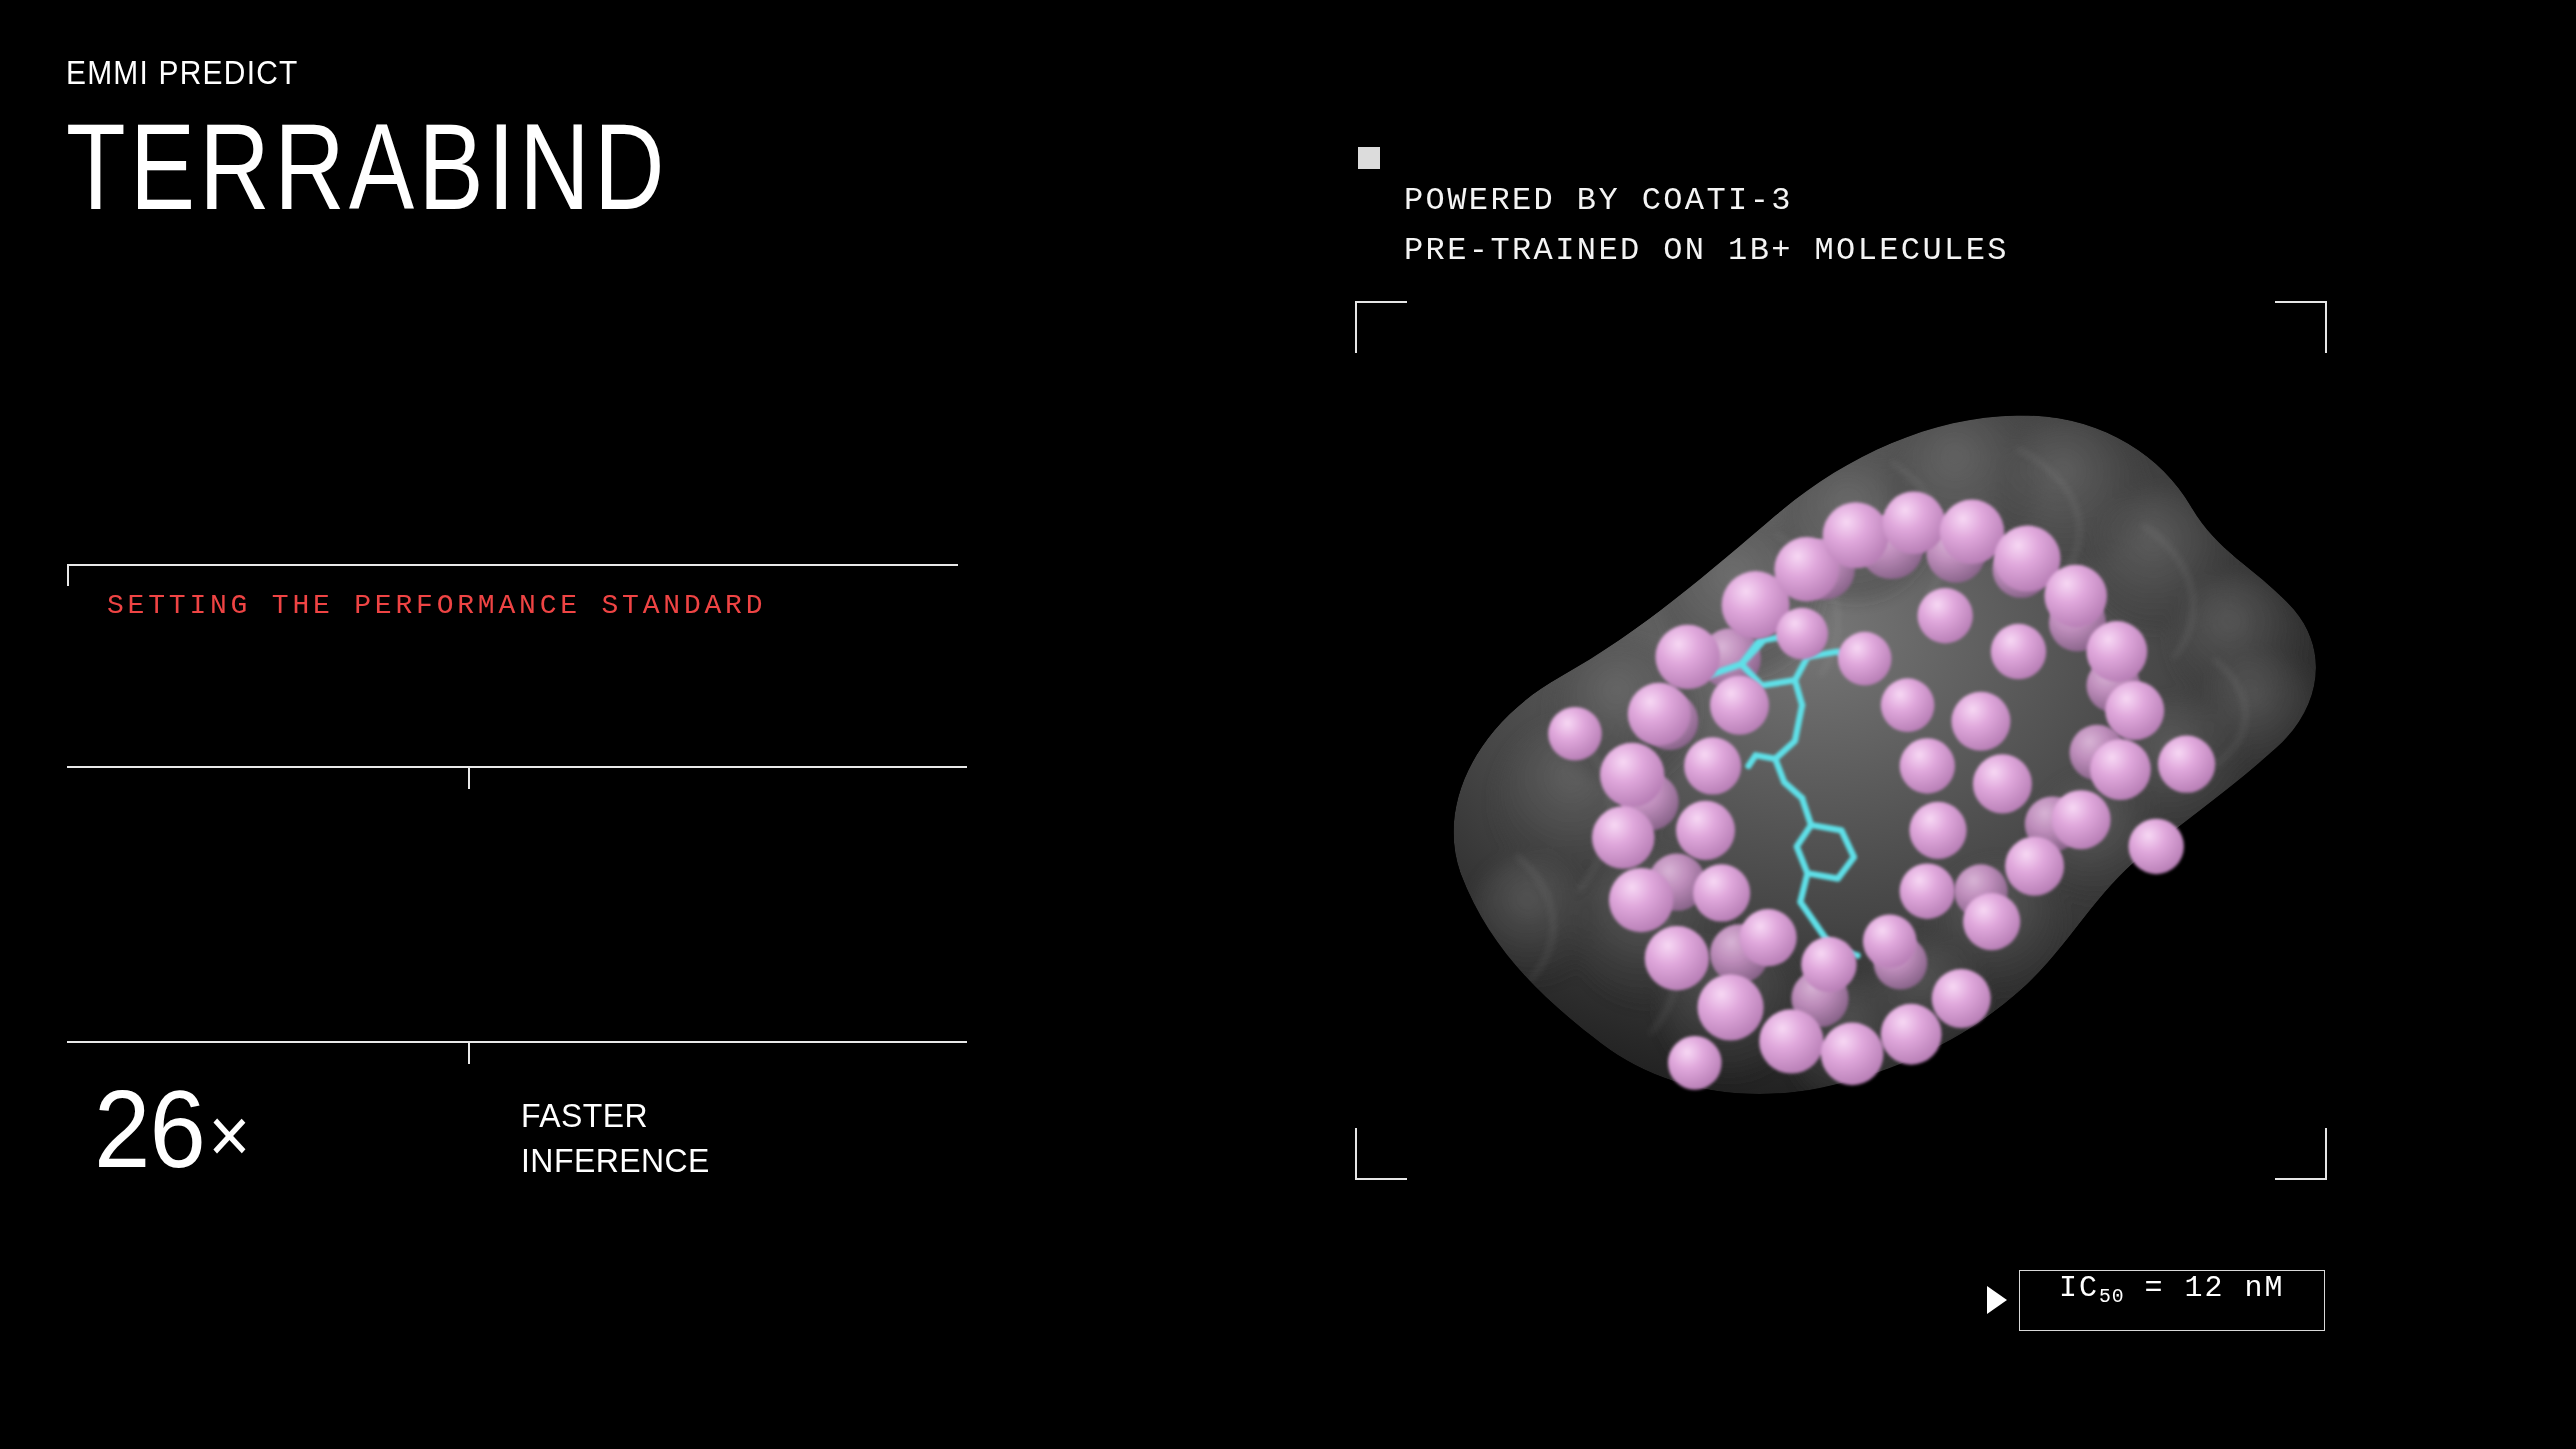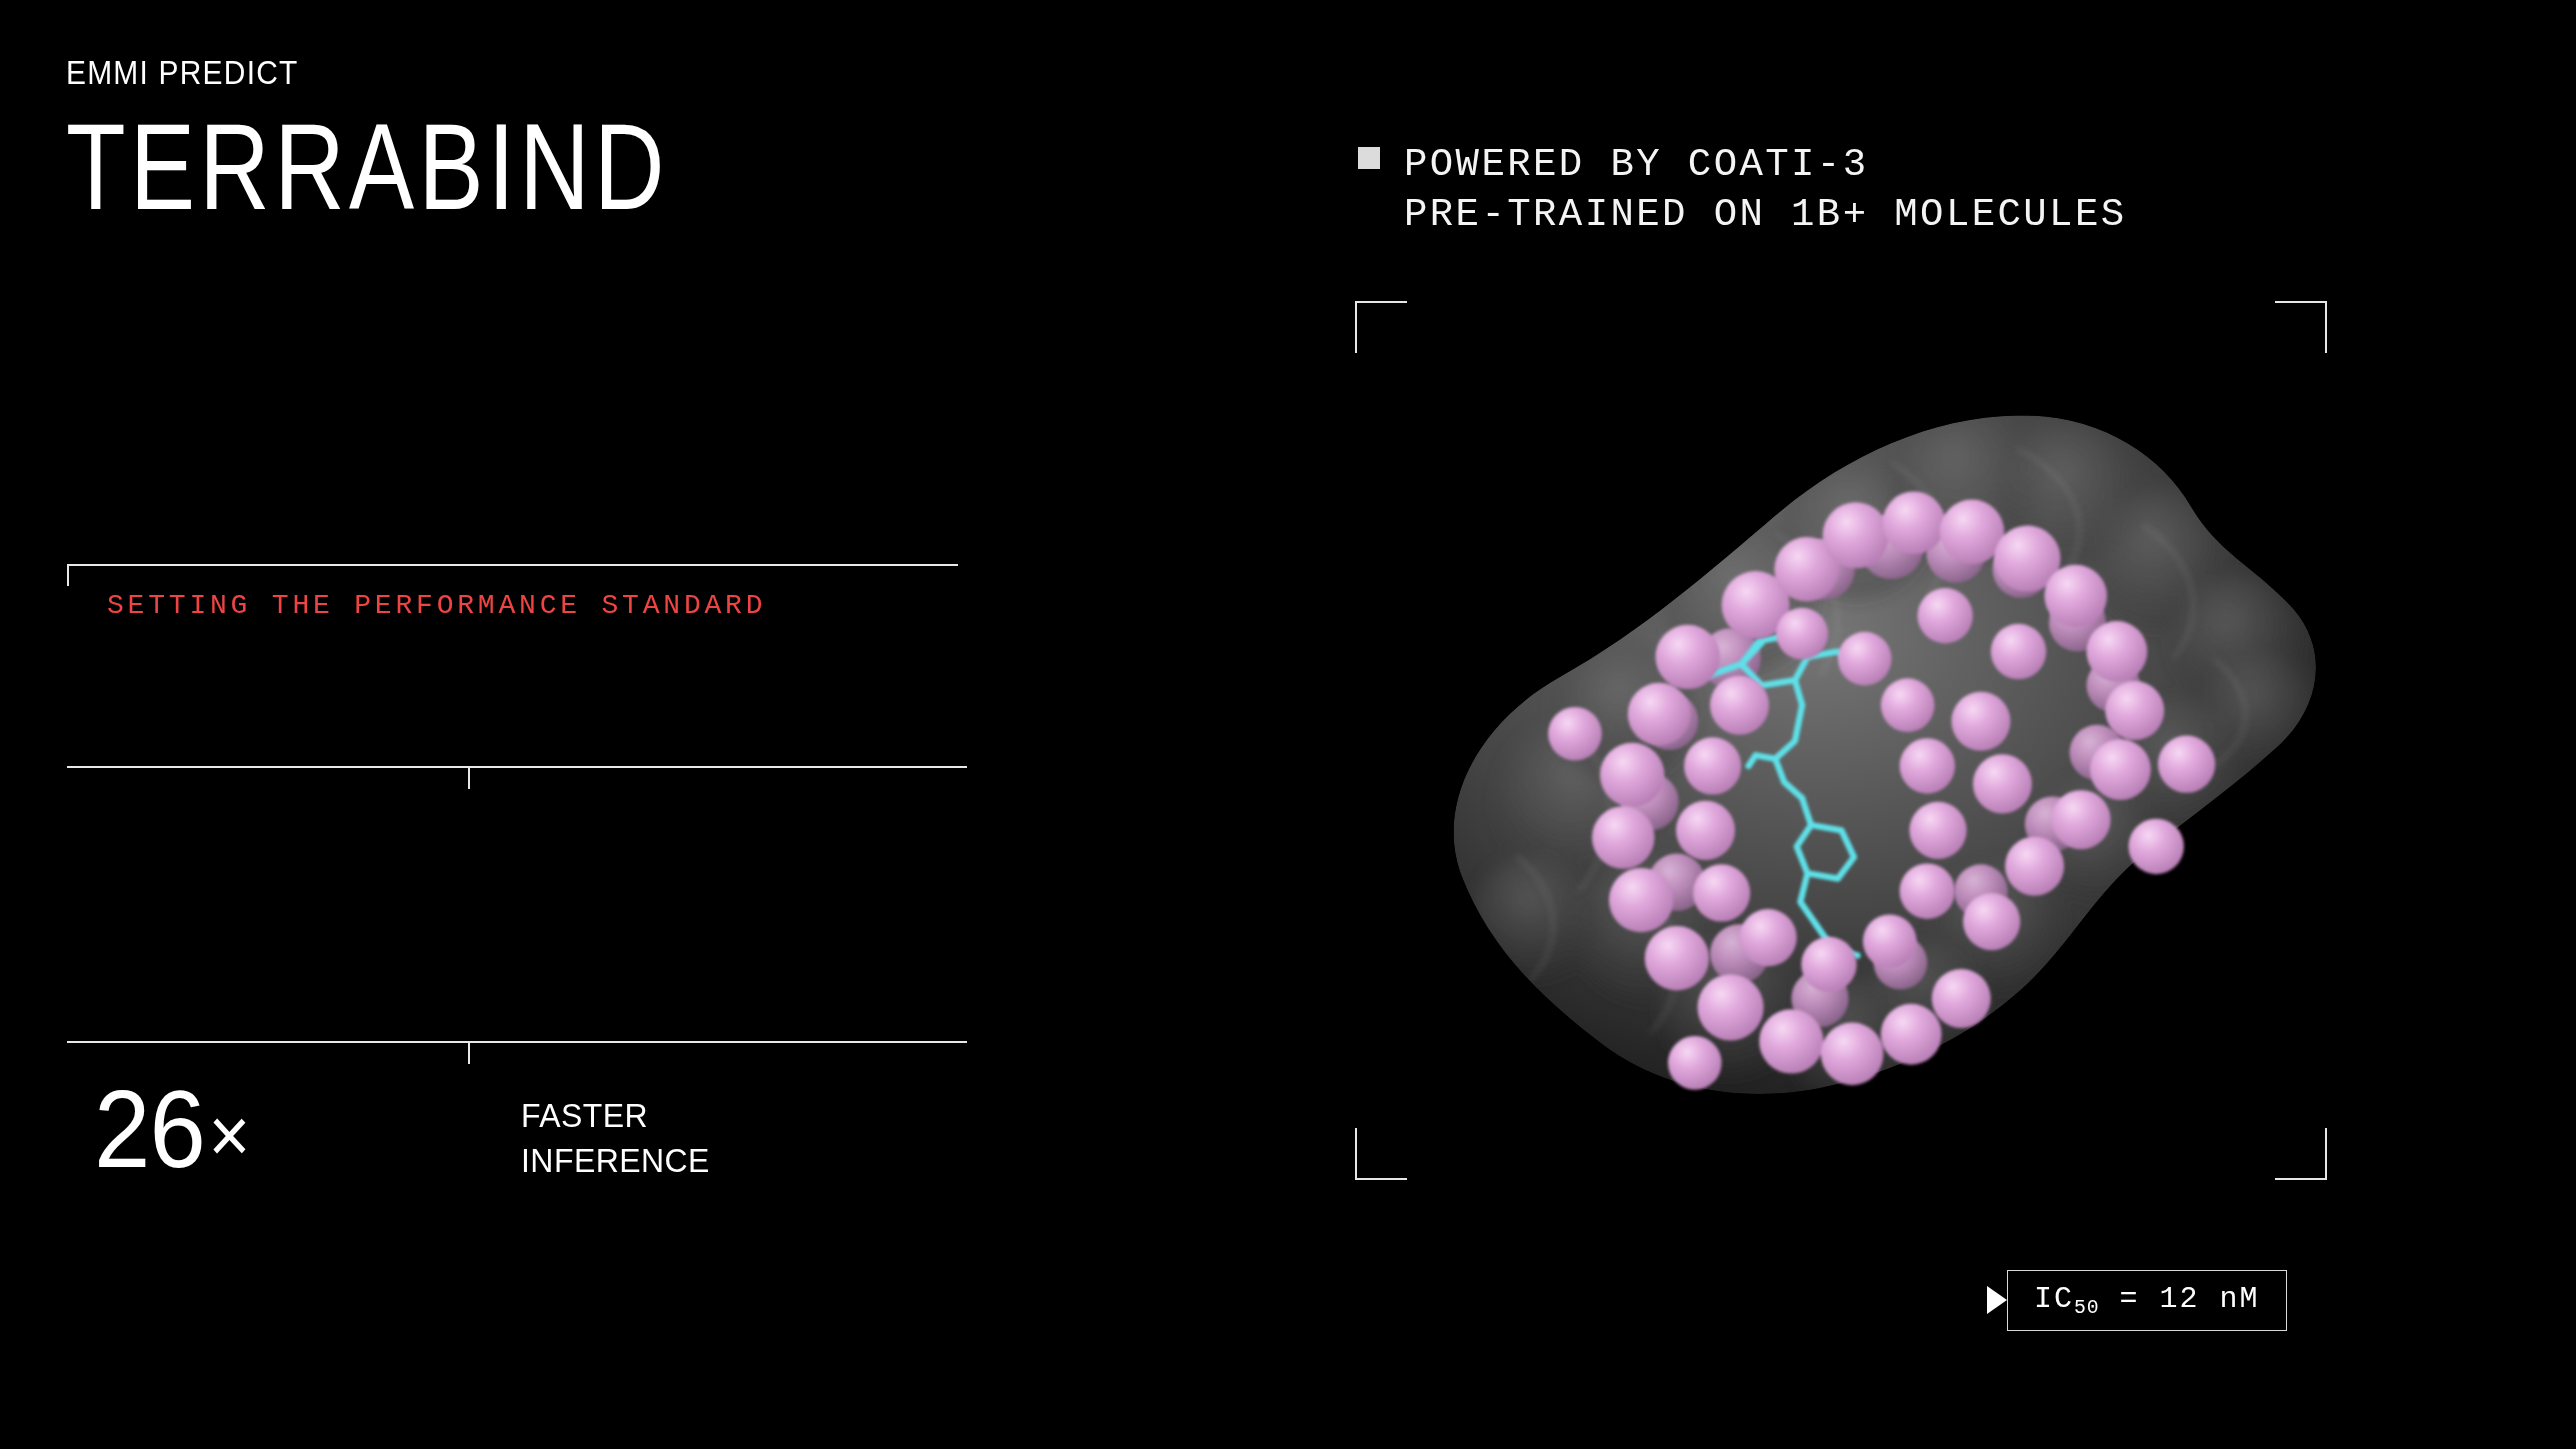--- a/index.html
+++ b/index.html
@@ -131,25 +131,26 @@
     color: #ffffff;
     transform: scaleX(0.94);
     transform-origin: left top;
     white-space: pre-line;
   }
 
   
   .badge-line {
     position: absolute;
     font-family: "Liberation Mono", monospace;
-    font-size: 39px;
+    font-size: 32px;
     letter-spacing: 2.4px;
     line-height: 1;
     color: #f4f4f4;
     white-space: nowrap;
+    margin-top: 39px;
   }
   #powered-line { left: 1404px; top: 146px; }
   #pretrain-line{ left: 1404px; top: 196px; }
 
   #powered-square {
     position: absolute;
     left: 1358px;
     top: 147px;
     width: 21.5px;
     height: 22.4px;
@@ -210,22 +211,22 @@
     border-top: 14.3px solid transparent;
     border-bottom: 14.3px solid transparent;
     border-left: 20.6px solid #ffffff;
   }
   #ic50-box {
     height: 61px;
     box-sizing: border-box;
     border: 1.8px solid #d9d9d9;
     background: #000000;
     display: flex;
-    align-items: center;
-    padding: 0 26px;
+    padding: 0 39px;
+    margin-left: 12px;
   }
   #ic50-text {
     font-family: "Liberation Mono", monospace;
     font-size: 30px;
     letter-spacing: 2px;
     color: #ffffff;
     white-space: nowrap;
   }
   #ic50-text sub {
     font-size: 0.66em;

